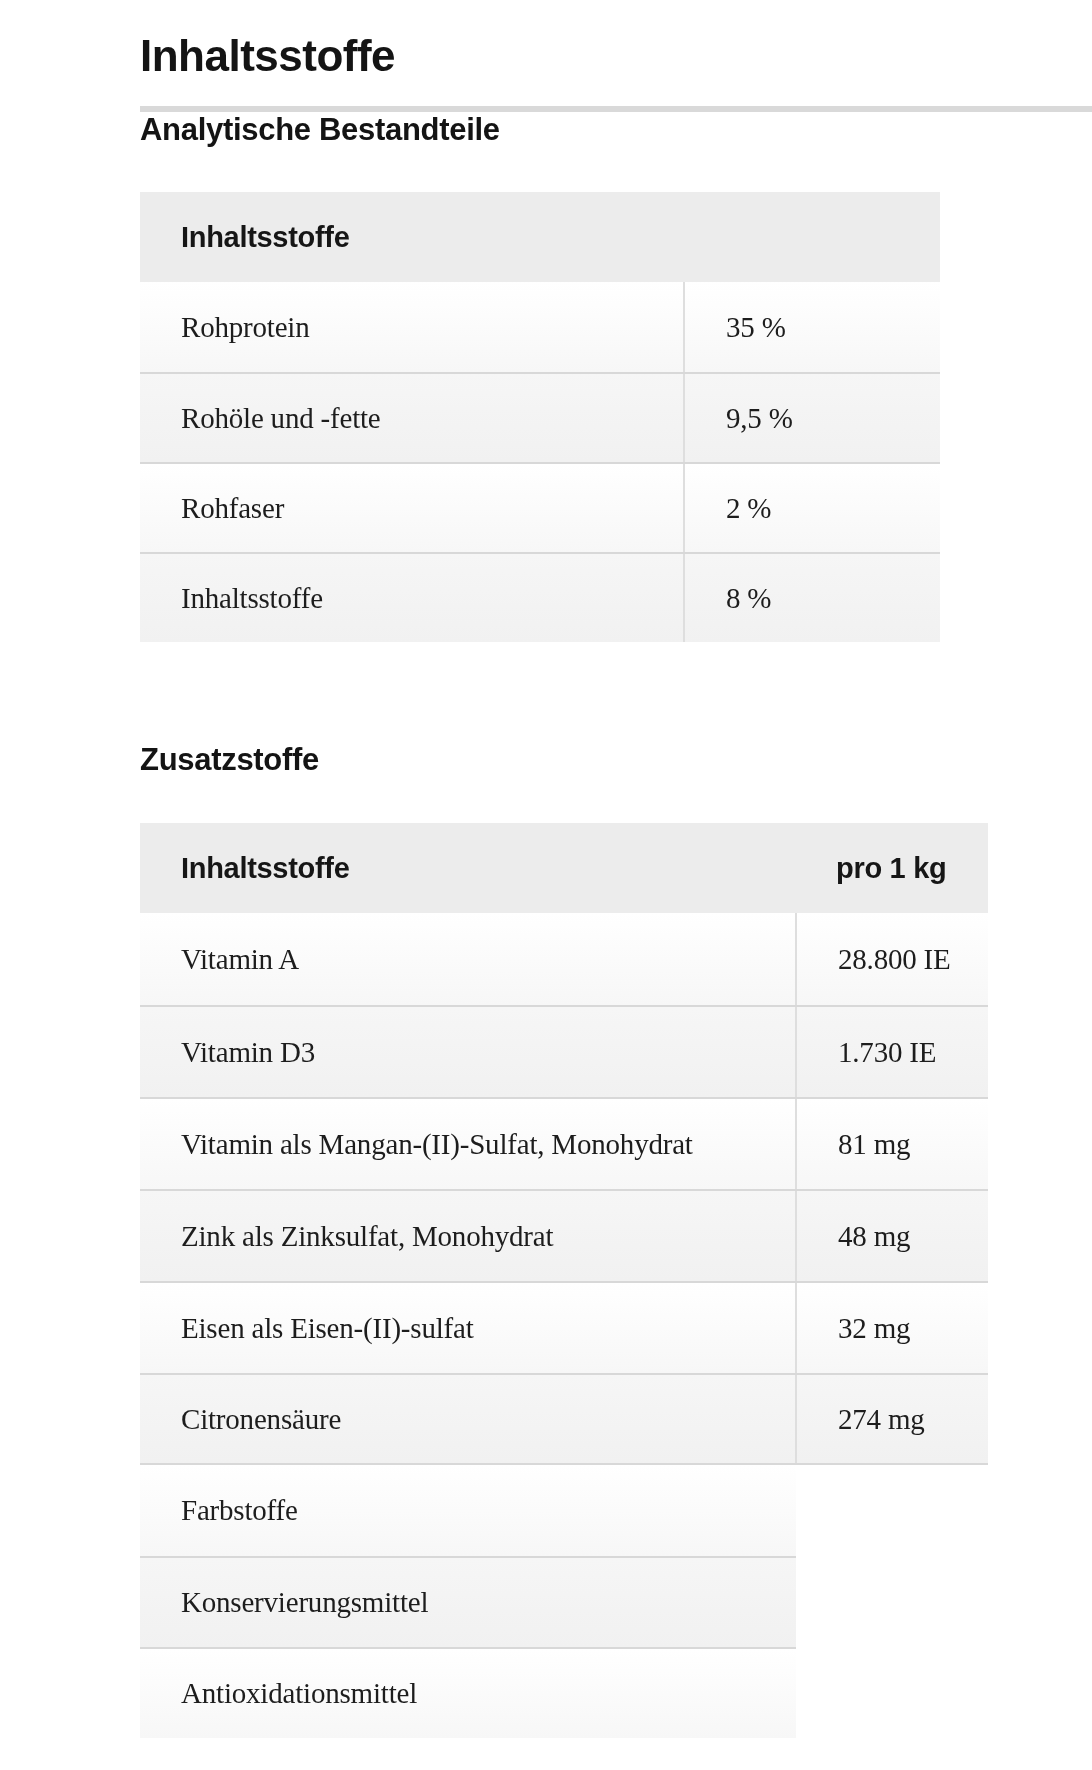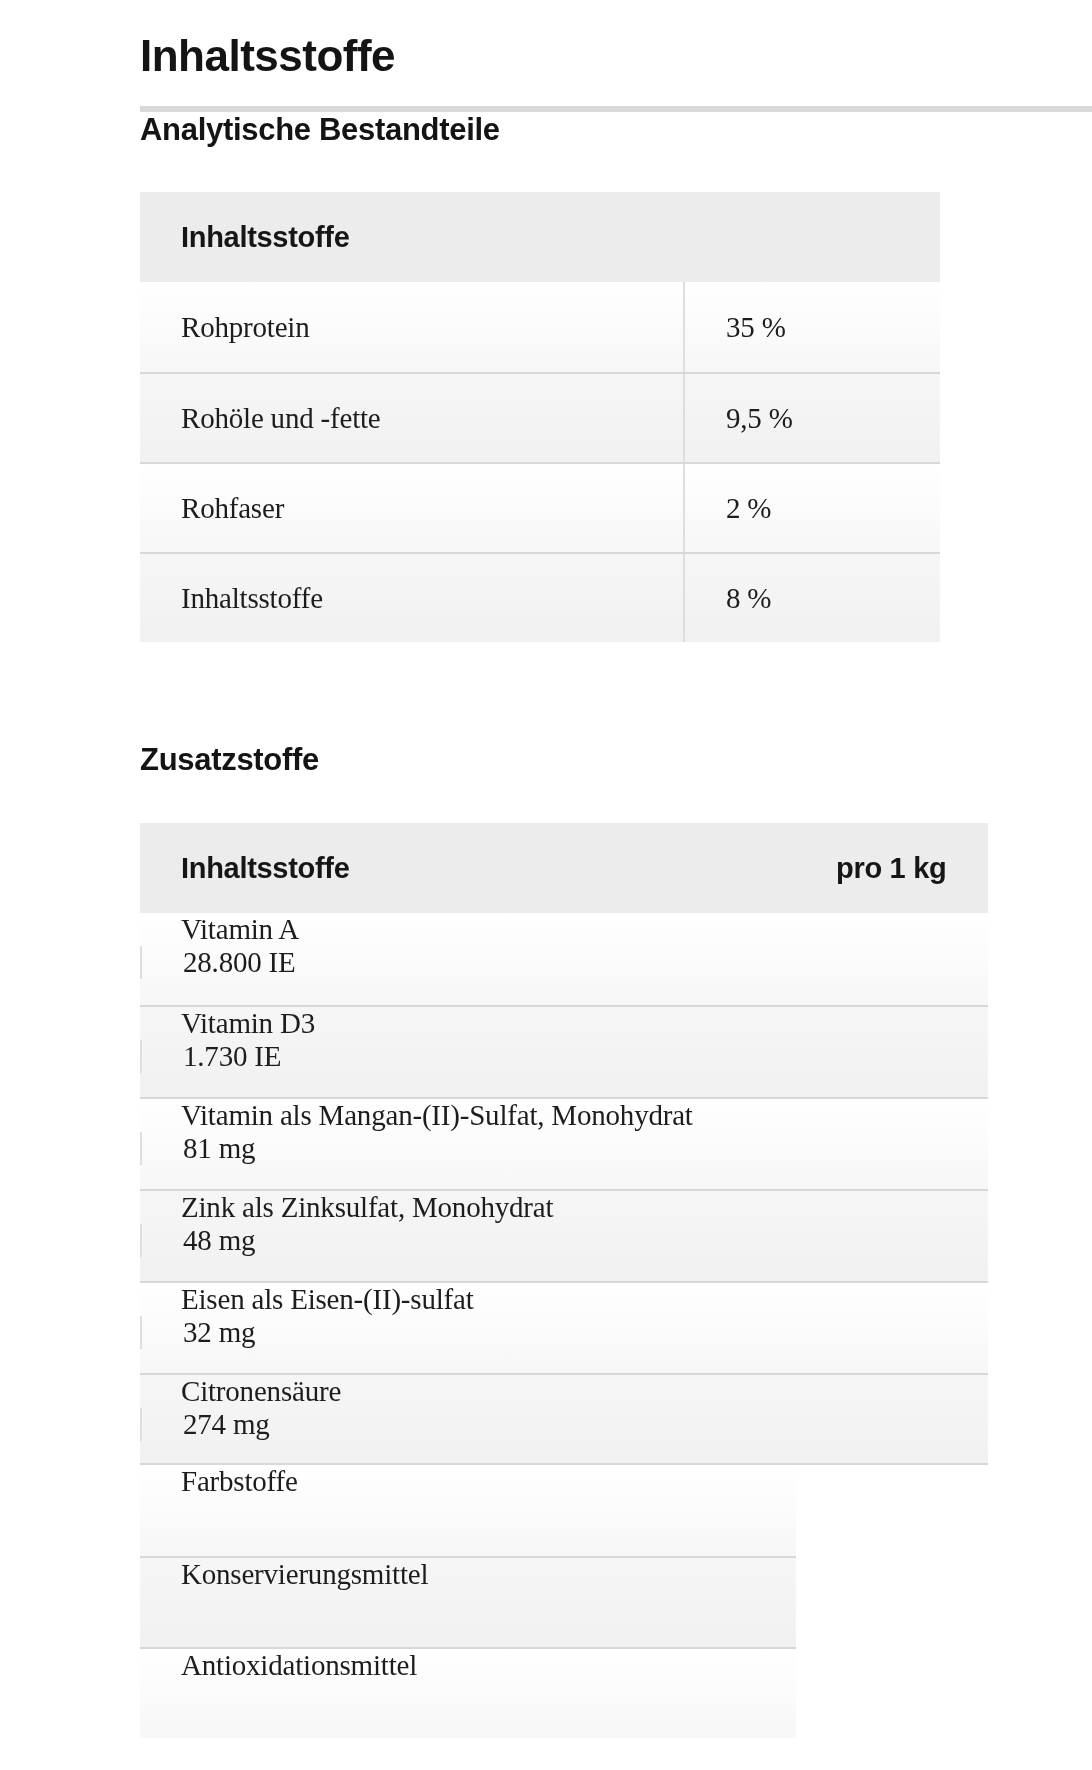--- a/index.html
+++ b/index.html
@@ -69,21 +69,21 @@
   .additives  .h-cell.label-col { width: 655px; }
   .analytical .h-cell.value-col { width: 257px; }
   .additives  .h-cell.value-col { width: 193px; }
 
   .t-row {
     box-sizing: border-box;
     display: flex;
     align-items: stretch;
   }
   .analytical .t-row { height: 90px; }
-  .additives  .t-row { height: 92px; flex-direction: column; }
+  .additives  .t-row { height: 92px; }
   .additives  .t-row.stub { height: 91px; width: 656px; }
 
   .t-row.bordered { border-top: 2px solid #d8d8d8; }
   .t-row.last-valued { border-bottom: 2px solid #d8d8d8; }
 
   .t-row.odd  { background: linear-gradient(180deg, #ffffff 0%, #f7f7f7 100%); }
   .t-row.even { background: linear-gradient(180deg, #f6f6f6 0%, #f1f1f1 100%); }
 
   .cell {
     box-sizing: border-box;

